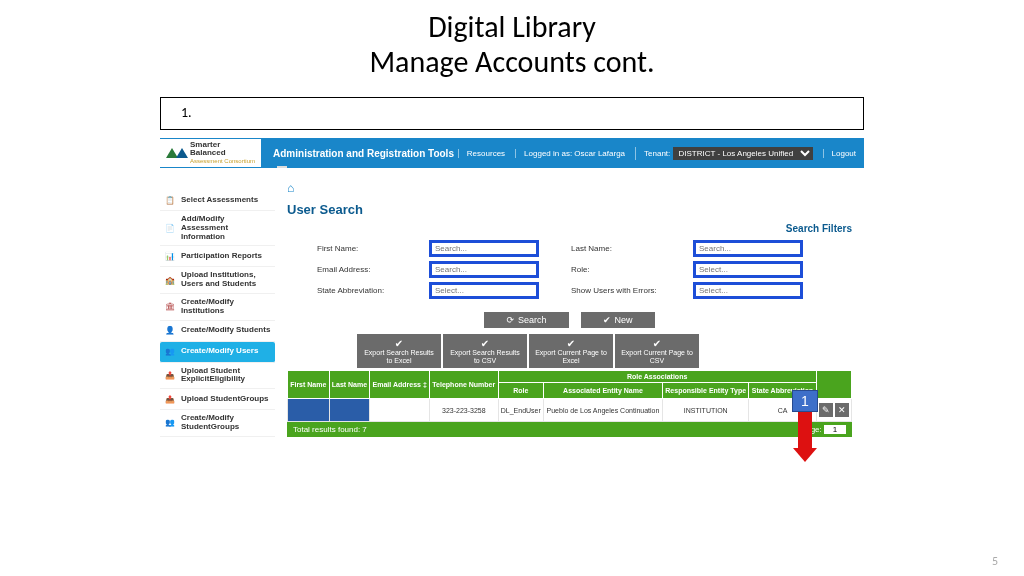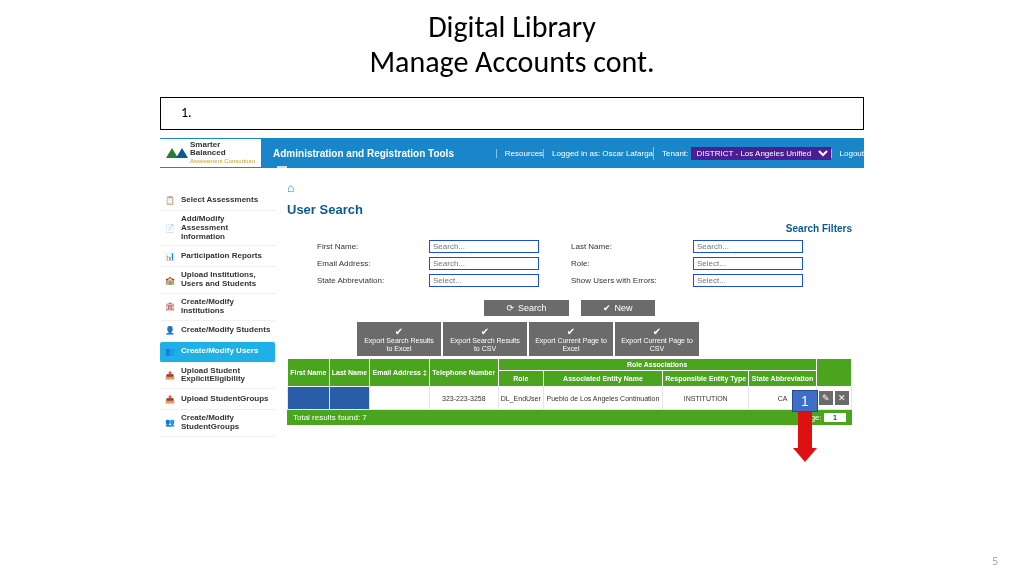--- a/index.html
+++ b/index.html
@@ -10,38 +10,38 @@
 .app-container { margin: 0 160px; position: relative; font-family: Arial, sans-serif; }
 .header-bar { background: #1986c9; color: #fff; height: 30px; display: flex; align-items: center; font-size: 9px; position: relative; }
 .header-left { display: flex; align-items: center; }
 .sb-logo { display: flex; align-items: center; background: #fff; padding: 2px 6px; margin-right: 4px; }
 .sb-tri { width: 0; height: 0; border-left: 6px solid transparent; border-right: 6px solid transparent; border-bottom: 10px solid #2a7a3a; display: inline-block; margin-right: 2px; }
 .sb-tri2 { border-bottom-color: #0b5a8e; margin-left: -4px; }
 .sb-text { color: #333; font-size: 8px; line-height: 1; }
 .sb-b { font-weight: bold; }
 .sb-sub { color: #c8a02e; font-size: 6px; }
 .header-title { font-weight: bold; font-size: 10px; margin-left: 8px; }
-.header-right { margin-left: auto; display: flex; align-items: center; font-size: 8px; }
+.header-right { margin-left: auto; display: flex; gap: 10px; align-items: center; padding-right: 8px; font-size: 8px; }
 .header-right > span { border-left: 1px solid rgba(255,255,255,0.5); padding-left: 8px; }
-.tenant-select { background: #4c1d95; color: #fff; border: none; font-size: 8px; padding: 1px 2px; }
+.tenant-select { background: #404040; color: #fff; border: none; font-size: 8px; padding: 1px 2px; }
 .logout-link { color: #fff; }
 .app-body { display: flex; min-height: 360px; }
 .sidebar { width: 115px; background: #fff; padding-top: 22px; font-size: 8px; }
 .menu-tab { position: absolute; left: 117px; top: 28px; width: 10px; height: 48px; background: #ddd; writing-mode: vertical-rl; font-size: 7px; text-align: center; display: flex; align-items: center; justify-content: center; color: #333; font-weight: bold; }
 .sb-item { display: flex; align-items: center; gap: 5px; padding: 4px 4px; border-bottom: 1px solid #f0f0f0; cursor: pointer; color: #333; }
 .sb-item .icon { width: 12px; height: 12px; flex-shrink: 0; display: inline-flex; align-items: center; justify-content: center; }
 .sb-item.active { background: #1fb0e6; color: #fff; border-radius: 2px; }
 .sb-label { font-weight: bold; line-height: 1.1; }
 .main { flex: 1; padding: 10px 12px; background: #fff; position: relative; }
 .home-icon { color: #1986c9; font-size: 12px; }
 .section-title { color: #0b5a8e; font-weight: bold; font-size: 13px; margin: 6px 0; }
 .filters-title { color: #0b5a8e; font-weight: bold; font-size: 10px; margin-bottom: 6px; text-align: right; }
 .filter-grid { display: grid; grid-template-columns: 80px 110px 90px 110px; gap: 4px 32px; font-size: 8px; color: #333; margin-left: 30px; }
 .filter-grid label { align-self: center; }
-.filter-input { border: 1px solid #1d4ed8; padding: 1px 3px; font-size: 8px; color: #888; width: 100%; }
+.filter-input { border: 3px solid #1d4ed8; padding: 1px 3px; font-size: 8px; color: #888; width: 100%; }
 .btn-bar { text-align: center; margin: 10px 0 6px 0; }
 .btn-gray { background: #6b6b6b; color: #fff; border: none; padding: 3px 22px; font-size: 9px; margin: 0 4px; display: inline-flex; align-items: center; gap: 4px; cursor: pointer; }
 .export-bar { display: flex; gap: 2px; margin-top: 4px; margin-left: 70px; }
 .export-btn { background: #6b6b6b; color: #fff; font-size: 7px; padding: 4px 6px; text-align: center; width: 84px; line-height: 1.1; cursor: pointer; }
 .export-btn .chk { display: block; font-size: 10px; }
 .table-wrap { margin-top: 2px; position: relative; }
 .data-table { width: 100%; border-collapse: collapse; font-size: 7px; }
 .th { background: #4aa41e; color: #fff; text-align: center; padding: 4px 2px; border: 1px solid #fff; font-weight: bold; }
 .th-group { background: #4aa41e; color: #fff; text-align: center; padding: 2px; border: 1px solid #fff; font-weight: bold; }
 .td { background: #fff; color: #333; text-align: center; padding: 4px 2px; border: 1px solid #e5e5e5; }

